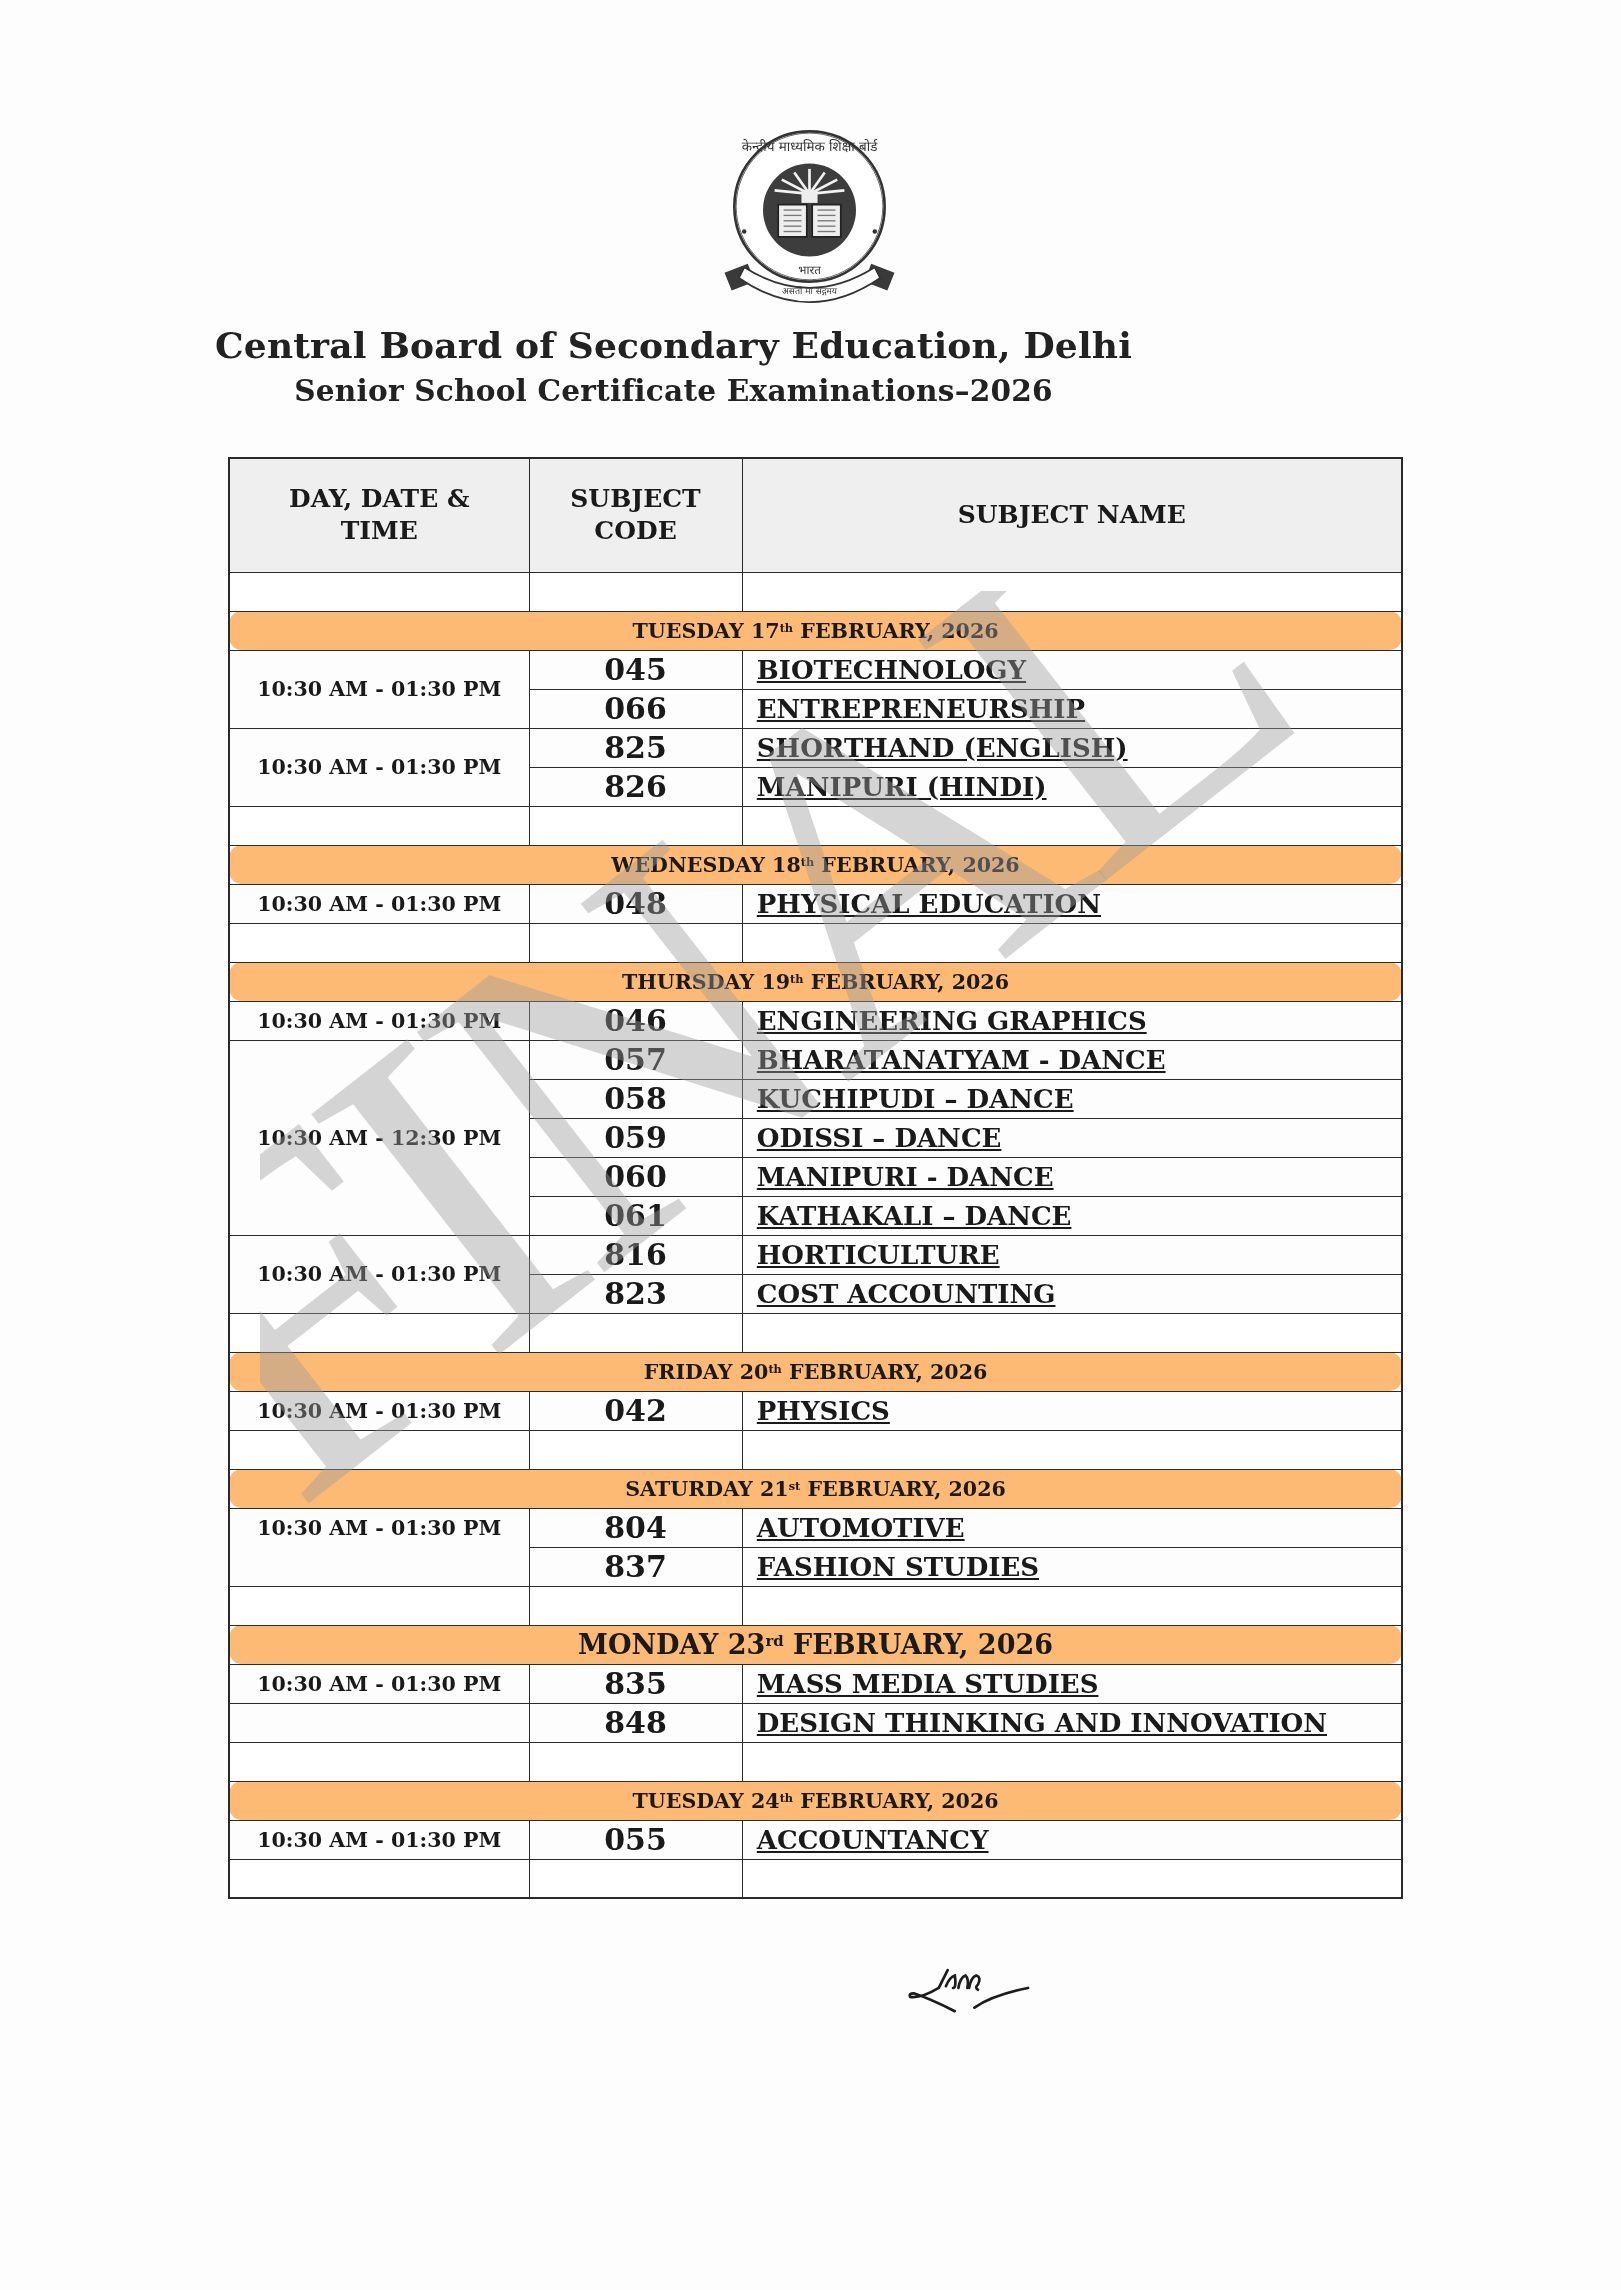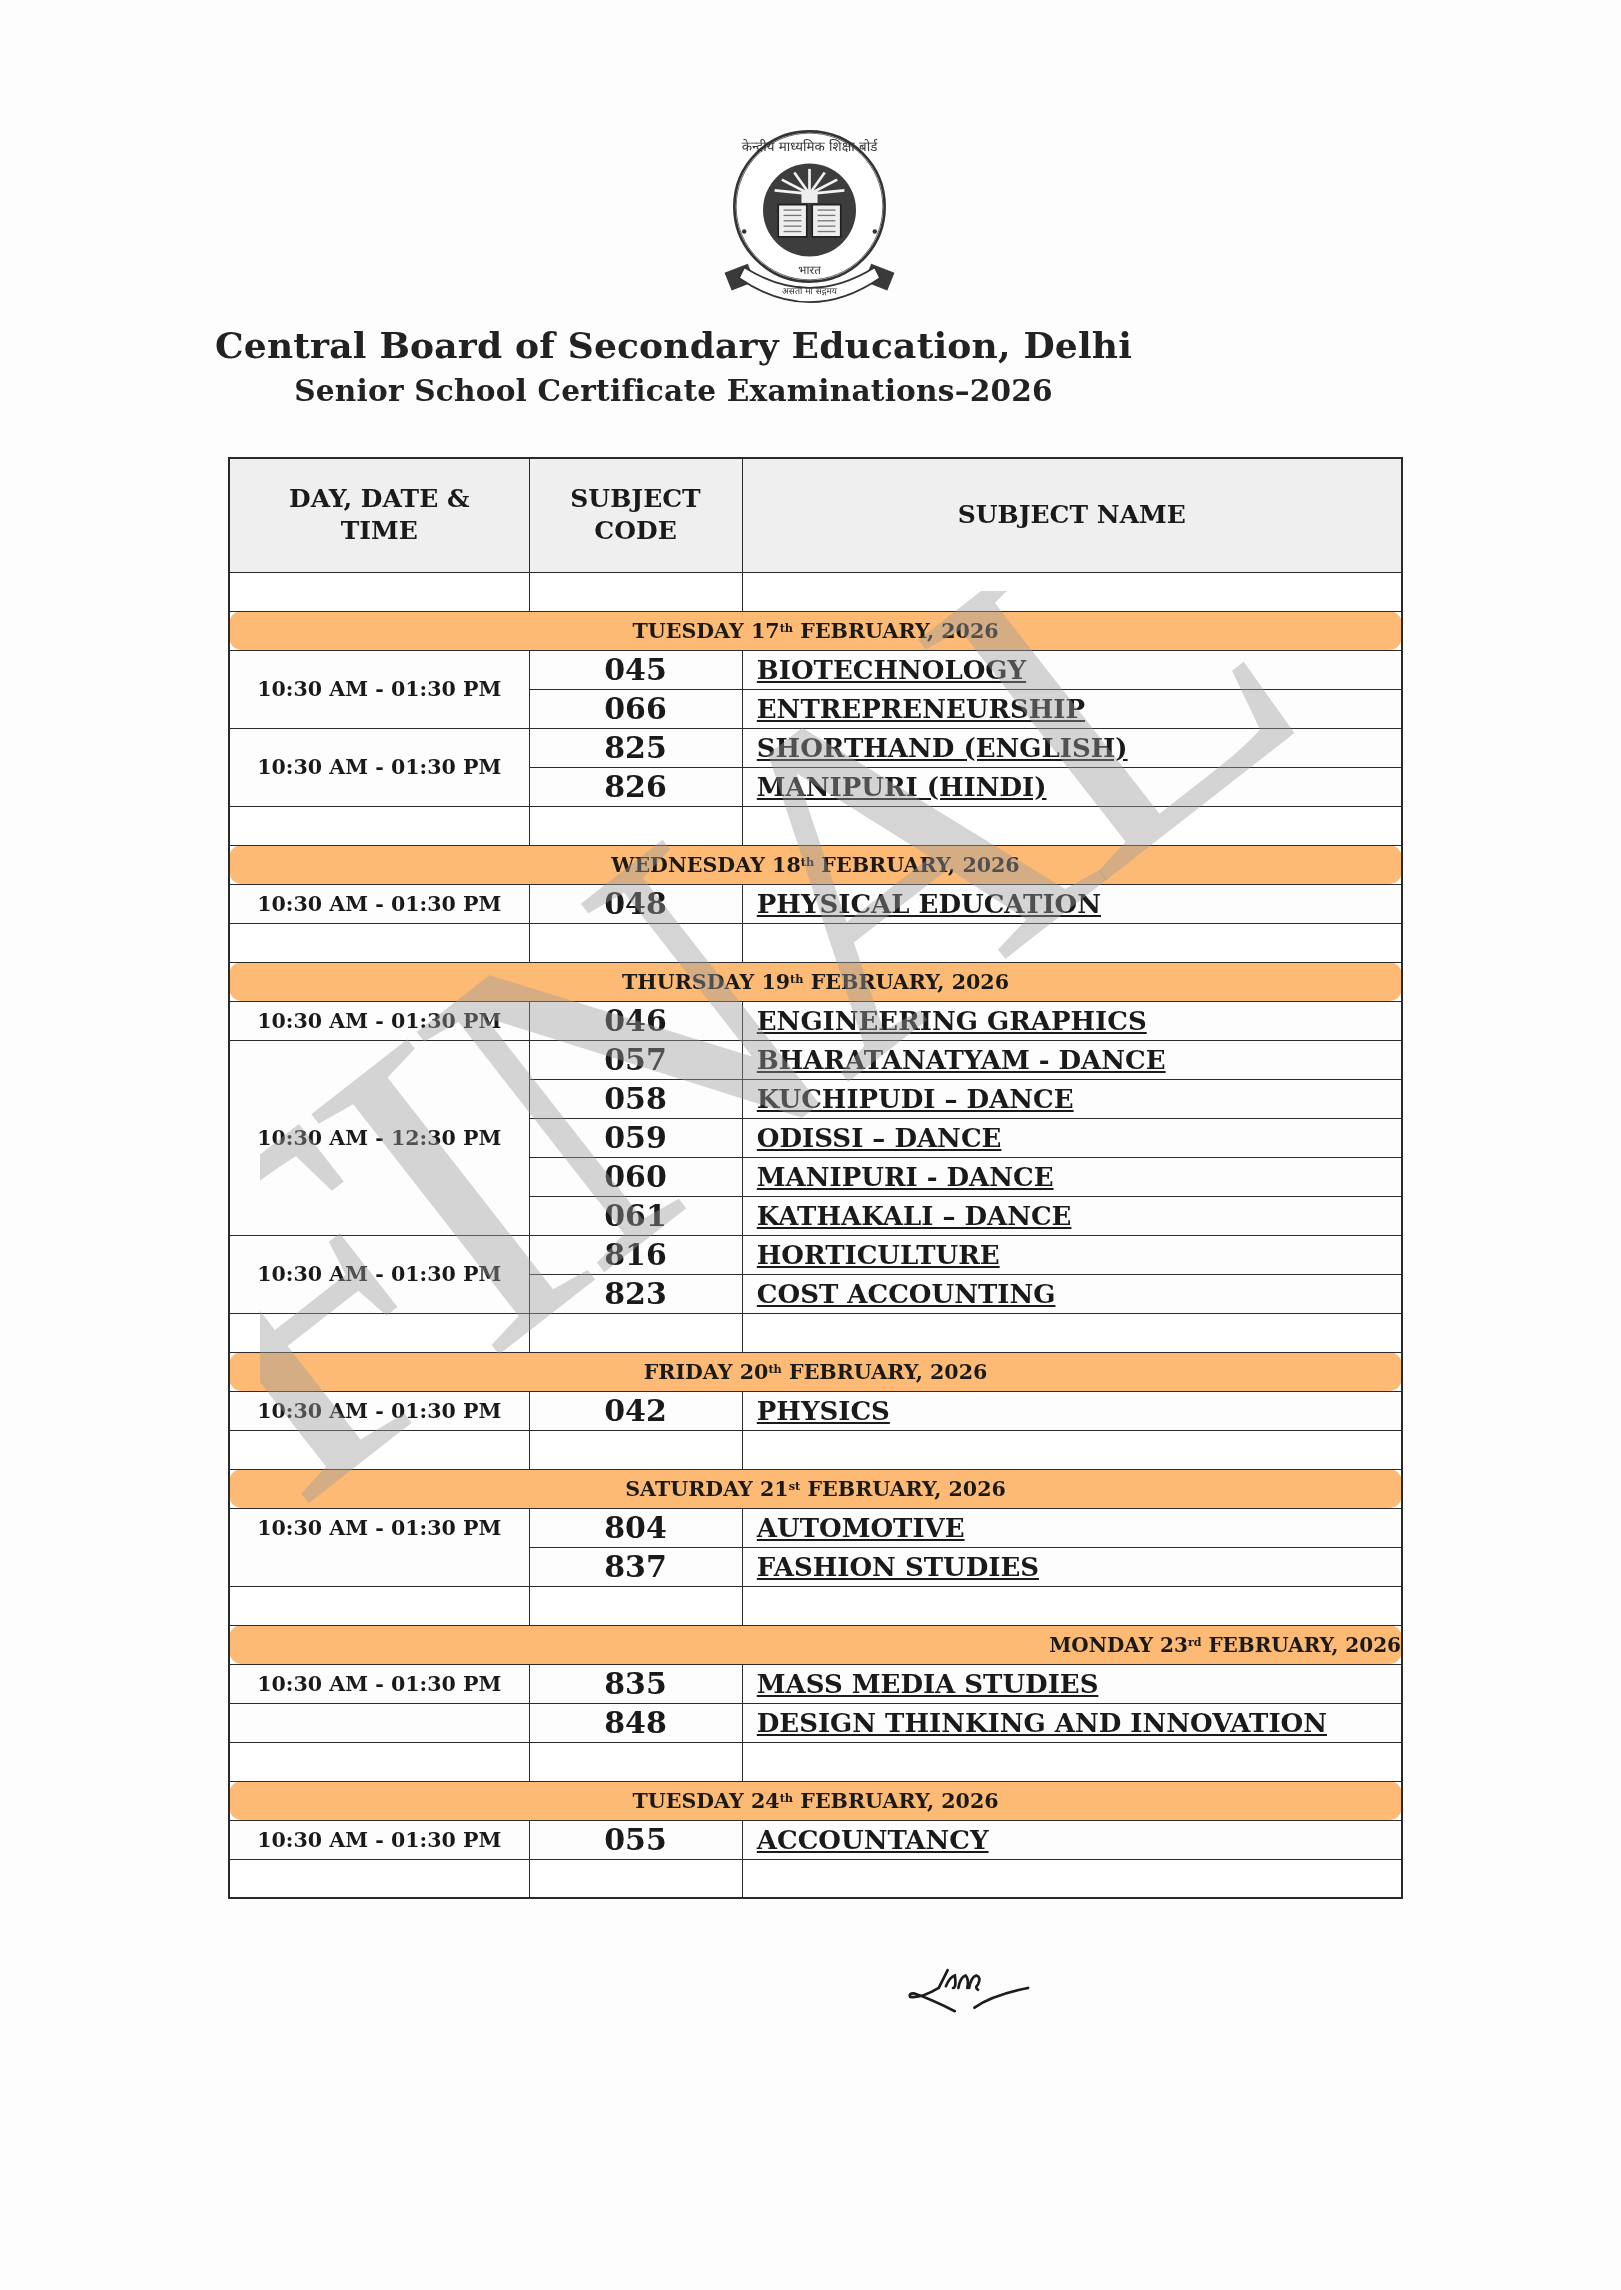--- a/index.html
+++ b/index.html
@@ -22,21 +22,21 @@
     border-collapse: collapse; table-layout: fixed;
     border: 2.7px solid #2a2a2a;
   }
   .sched td, .sched th {
     border: 1.8px solid #2b2b2b; padding: 0; height: 39px; box-sizing: border-box;
     font-weight: bold; font-size: 24px; white-space: nowrap; overflow: hidden;
   }
   .sched th { height: 114px; background: #efefef; font-size: 25px; line-height: 32px; text-align: center; }
   .col1 { width: 300px; } .col2 { width: 213px; } .col3 { width: 660px; }
   .date-row td { background: #fdba74; text-align: center; font-size: 20.6px; border-radius: 13px; }
-  .date-row.big td { font-size: 20px; text-align: right; }
+  .date-row.big td { font-size: 27px; }
   .date-row sup { font-size: 0.55em; vertical-align: 0.55em; }
   td.time { text-align: center; font-size: 20.6px; }
   td.code { text-align: center; font-size: 30px; }
   td.name { padding-left: 14.3px; font-size: 26px; text-decoration: underline; }
   .blank td { background: #fff; }
 
   .watermark {
     position: absolute; left: 260px; top: 591px; width: 1164px; height: 985px;
     pointer-events: none;
   }

